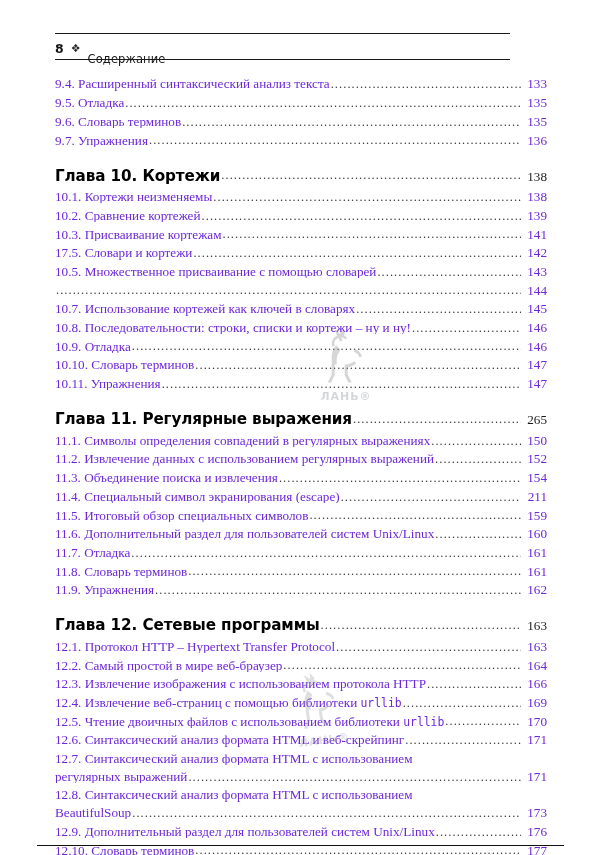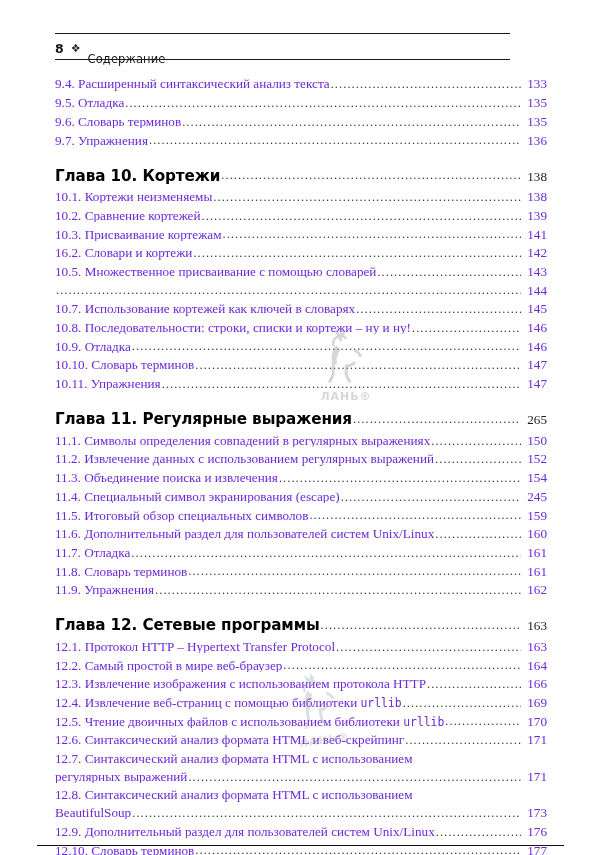--- a/index.html
+++ b/index.html
@@ -247,21 +247,21 @@
         <span class="label">10.2. Сравнение кортежей</span>
         <span class="leader"></span>
         <span class="page-no">139</span>
       </div>
       <div class="entry sec">
         <span class="label">10.3. Присваивание кортежам</span>
         <span class="leader"></span>
         <span class="page-no">141</span>
       </div>
       <div class="entry sec">
-        <span class="label">16.2. Словари и кортежи</span>
+        <span class="label">17.5. Словари и кортежи</span>
         <span class="leader"></span>
         <span class="page-no">142</span>
       </div>
       <div class="entry sec">
         <span class="label">10.5. Множественное присваивание с помощью словарей</span>
         <span class="leader"></span>
         <span class="page-no">143</span>
       </div>
       <div class="entry sec">
         <span class="leader"></span>
@@ -310,21 +310,21 @@
         <span class="page-no">152</span>
       </div>
       <div class="entry sec">
         <span class="label">11.3. Объединение поиска и извлечения</span>
         <span class="leader"></span>
         <span class="page-no">154</span>
       </div>
       <div class="entry sec">
         <span class="label">11.4. Специальный символ экранирования (escape)</span>
         <span class="leader"></span>
-        <span class="page-no">245</span>
+        <span class="page-no">211</span>
       </div>
       <div class="entry sec">
         <span class="label">11.5. Итоговый обзор специальных символов</span>
         <span class="leader"></span>
         <span class="page-no">159</span>
       </div>
       <div class="entry sec">
         <span class="label">11.6. Дополнительный раздел для пользователей систем Unix/Linux</span>
         <span class="leader"></span>
         <span class="page-no">160</span>

